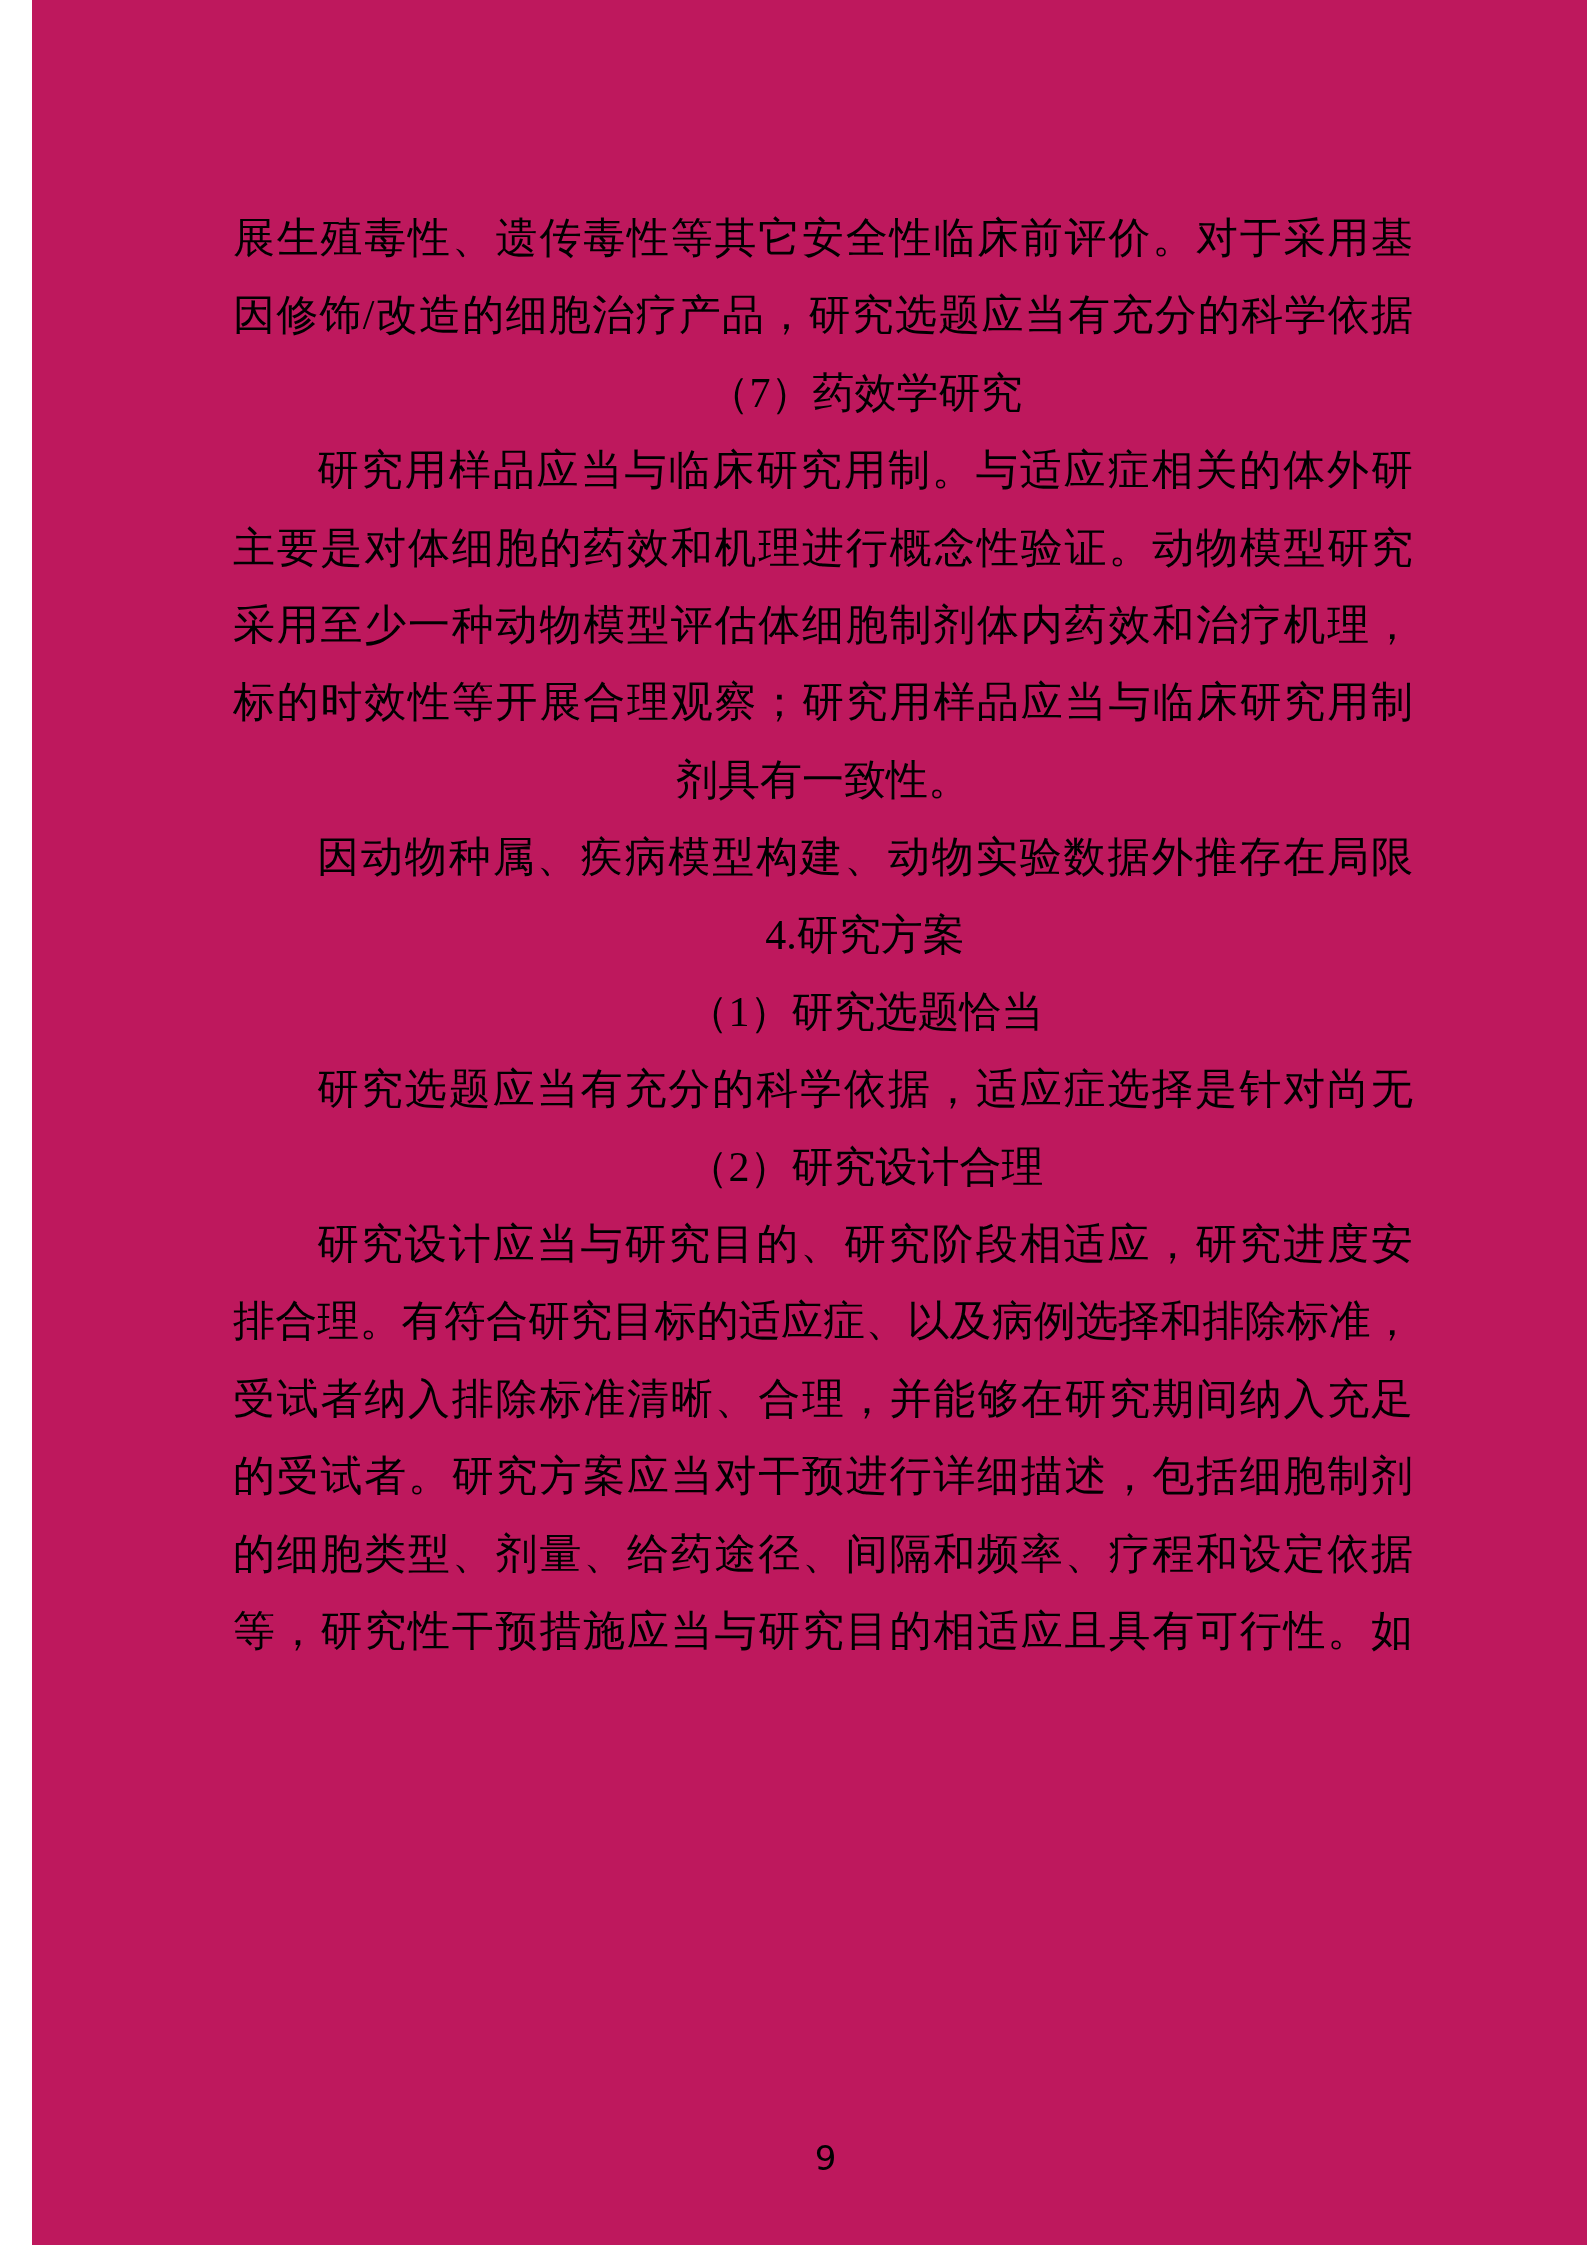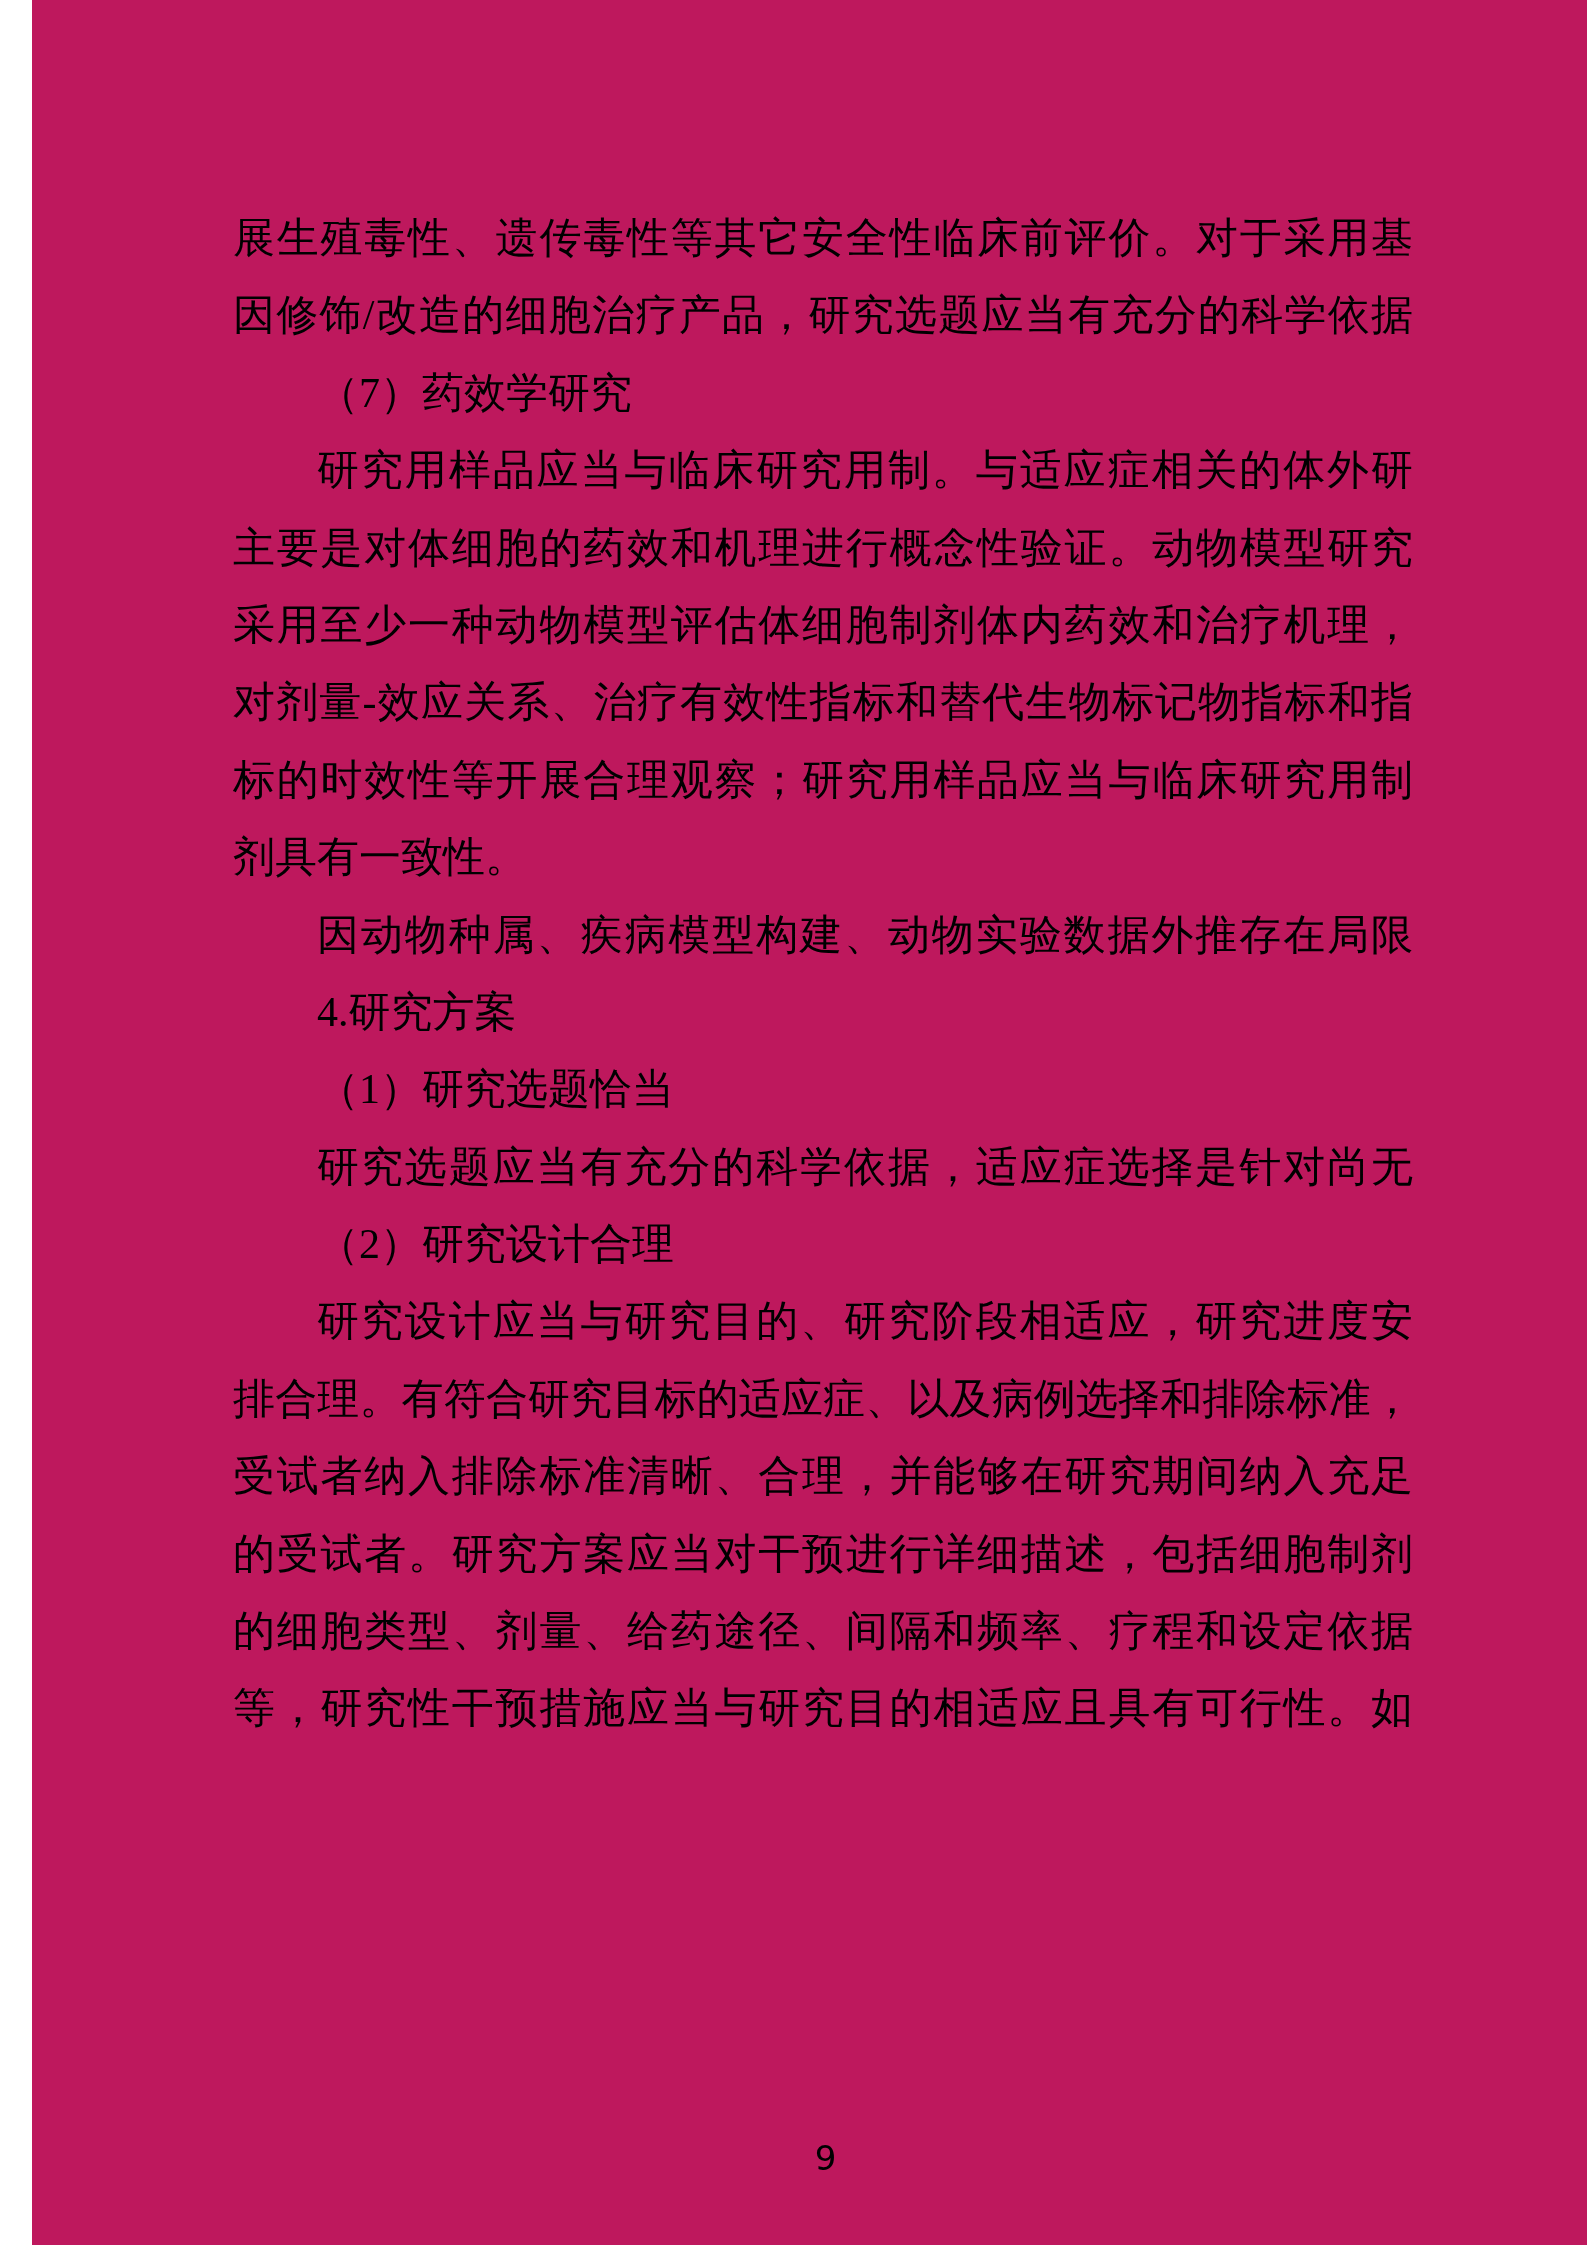--- a/index.html
+++ b/index.html
@@ -28,21 +28,21 @@
     position: absolute;
     left: 201px;
     top: 200px;
     width: 1180px;
   }
   .line {
     font-size: 42px;
     line-height: 77.4px;
     height: 77.4px;
     overflow: hidden;
-    text-align: left;
+    text-align: center;
     white-space: normal;
     letter-spacing: 0;
     color: #000000;
   }
   .line.indent {
     padding-left: 84px;
   }
   .line.fill {
     text-align: justify;
     text-align-last: justify;
@@ -66,21 +66,20 @@
 <body>
 
 <div class="page">
   <div class="textblock" id="textblock">
       <div class="line fill">展生殖毒性、遗传毒性等其它安全性临床前评价。对于采用基</div>
       <div class="line fill">因修饰/改造的细胞治疗产品，研究选题应当有充分的科学依据</div>
       <div class="line indent">（7）药效学研究</div>
       <div class="line indent fill">研究用样品应当与临床研究用制。与适应症相关的体外研究，</div>
       <div class="line fill">主要是对体细胞的药效和机理进行概念性验证。动物模型研究</div>
       <div class="line fill">采用至少一种动物模型评估体细胞制剂体内药效和治疗机理，</div>
-      <div class="line fill">对剂量-效应关系、治疗有效性指标和替代生物标记物指标和指</div>
       <div class="line fill">标的时效性等开展合理观察；研究用样品应当与临床研究用制</div>
       <div class="line">剂具有一致性。</div>
       <div class="line indent fill">因动物种属、疾病模型构建、动物实验数据外推存在局限</div>
       <div class="line indent">4.研究方案</div>
       <div class="line indent">（1）研究选题恰当</div>
       <div class="line indent fill">研究选题应当有充分的科学依据，适应症选择是针对尚无</div>
       <div class="line indent">（2）研究设计合理</div>
       <div class="line indent fill">研究设计应当与研究目的、研究阶段相适应，研究进度安</div>
       <div class="line fill">排合理。有符合研究目标的适应症、以及病例选择和排除标准，</div>
       <div class="line fill">受试者纳入排除标准清晰、合理，并能够在研究期间纳入充足</div>

